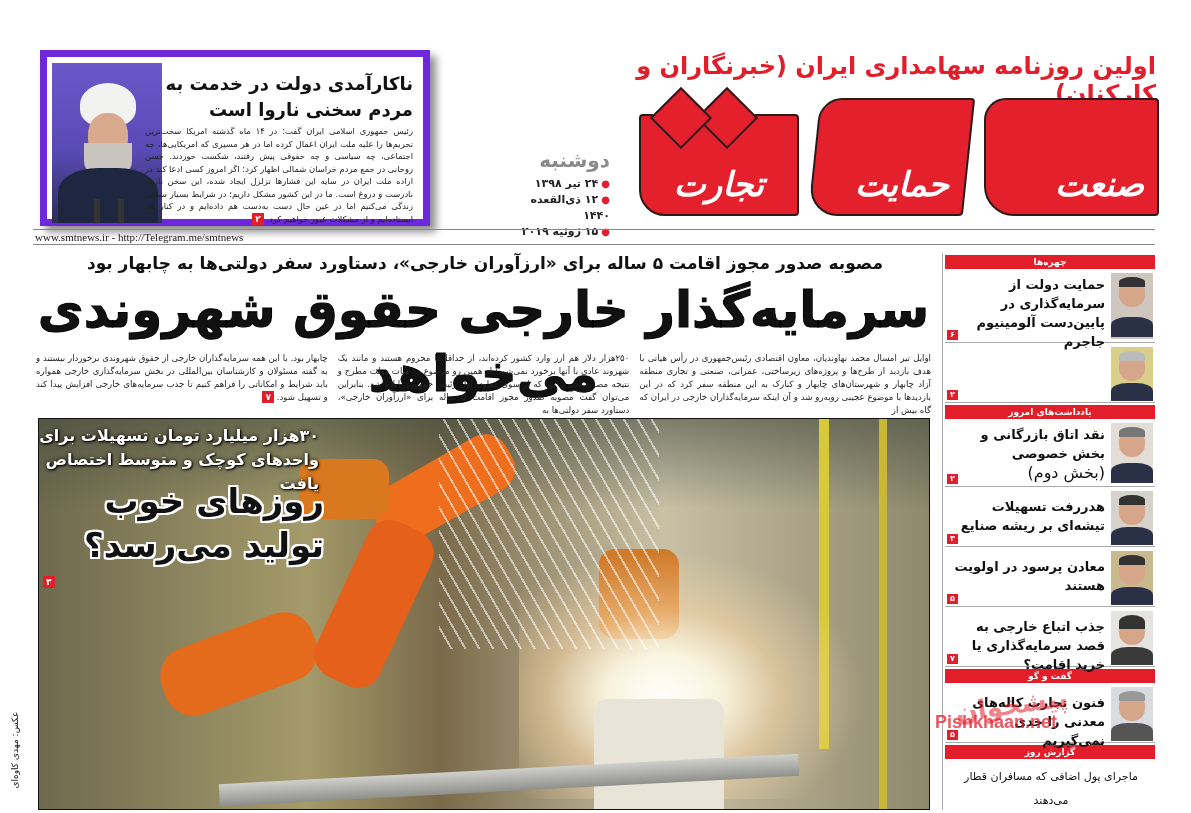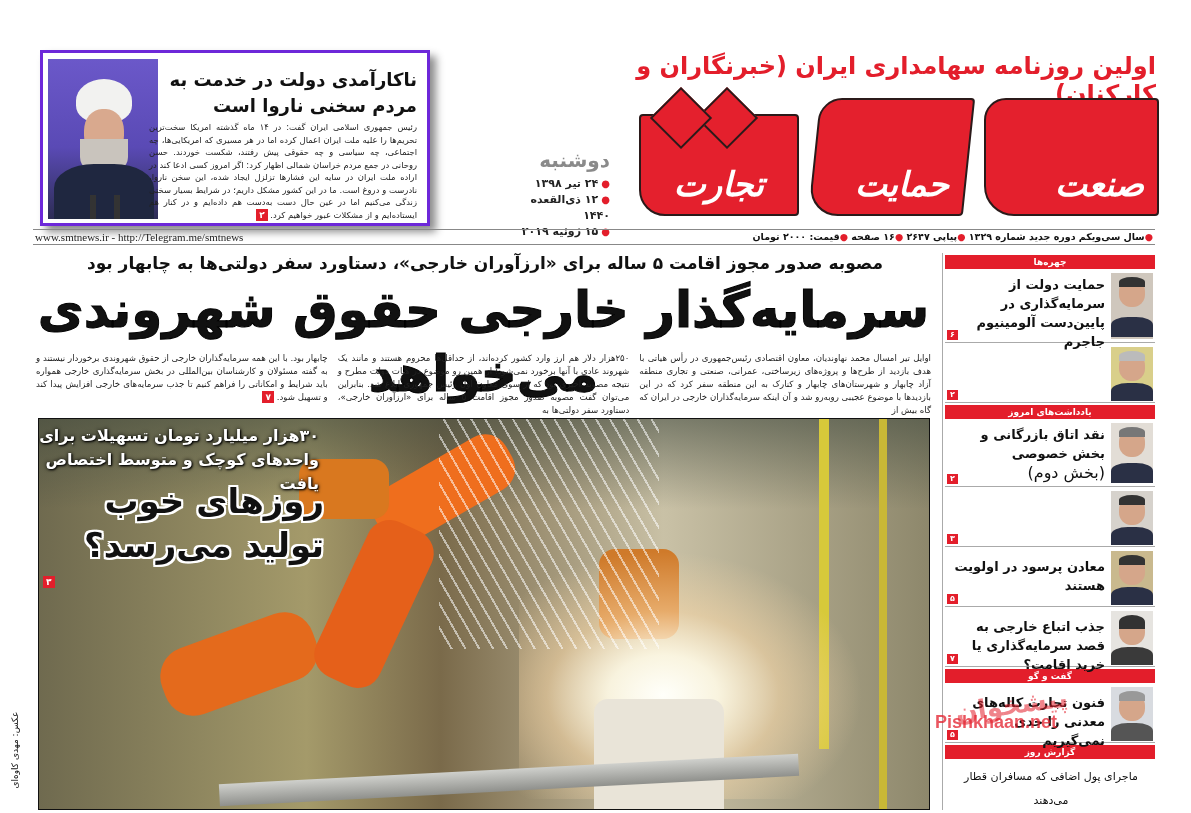--- a/index.html
+++ b/index.html
@@ -12,21 +12,21 @@
   .logo { top: 88px; right: 32px; width: 520px; height: 130px; }
   .logo .blk { position: absolute; background: #e4202d; border: 2px solid #2b1a1a; }
   .logo-word { position: absolute; color: #fff; font-weight: bold; font-style: italic; font-size: 34px; direction: rtl; }
 
   .dateblock { top: 148px; left: 500px; width: 110px; direction: rtl; text-align: right; }
   .weekday { font-size: 20px; color: #8a8a8a; font-weight: bold; margin-bottom: 4px; }
   .date-line { font-size: 11px; font-weight: bold; color: #222; line-height: 16px; }
   .date-line .dot { color: #e31e2b; font-size: 10px; margin-left: 3px; }
 
   
-  .topbox { top: 50px; left: 40px; width: 390px; height: 176px; background: #fff; box-shadow: 6px 6px 8px rgba(0,0,0,0.45); border: 3px solid #6d28d9; }
+  .topbox { top: 50px; left: 40px; width: 390px; height: 176px; background: #fff; box-shadow: 6px 6px 8px rgba(0,0,0,0.45); border: 7px solid #6d28d9; }
   .topbox-photo { position: absolute; left: 5px; top: 6px; width: 110px; height: 160px; background: linear-gradient(180deg,#6b58c9 0%,#5a4ab5 55%,#2d2d55 100%); overflow: hidden; }
   .turban { position: absolute; left: 28px; top: 20px; width: 56px; height: 44px; border-radius: 50% 50% 40% 40%; background: #f2f2f0; }
   .face { position: absolute; left: 36px; top: 50px; width: 40px; height: 48px; border-radius: 45%; background: #d9a98e; }
   .beard { position: absolute; left: 32px; top: 80px; width: 48px; height: 36px; border-radius: 0 0 50% 50%; background: #c9c4bd; }
   .robe { position: absolute; left: 6px; top: 105px; width: 100px; height: 60px; border-radius: 40% 40% 0 0; background: #1f2740; }
   .mic { position: absolute; bottom: 0; width: 6px; height: 24px; background: #333; }
   .topbox-title { position: absolute; right: 10px; top: 14px; width: 265px; direction: rtl; text-align: right; font-size: 18px; font-weight: bold; line-height: 26px; }
   .topbox-body { position: absolute; right: 10px; top: 68px; width: 268px; direction: rtl; text-align: justify; font-size: 8.4px; line-height: 12.5px; color: #222; }
   .page-badge { display: inline-block; background: #e31e2b; color: #fff; font-size: 9px; font-weight: bold; padding: 0 3px; line-height: 12px; }
 
@@ -105,26 +105,20 @@
   </div>
   <div class="topbox-title">ناکارآمدی دولت در خدمت به مردم سخنی ناروا است</div>
   <div class="topbox-body">
     <span>رئیس جمهوری اسلامی ایران گفت: در ۱۴ ماه گذشته امریکا سخت‌ترین تحریم‌ها را علیه ملت ایران اعمال کرده اما در هر مسیری که امریکایی‌ها، چه اجتماعی، چه سیاسی و چه حقوقی پیش رفتند، شکست خوردند. حسن روحانی در جمع مردم خراسان شمالی اظهار کرد: اگر امروز کسی ادعا کند در اراده ملت ایران در سایه این فشارها تزلزل ایجاد شده، این سخن ناروا، نادرست و دروغ است. ما در این کشور مشکل داریم؛ در شرایط بسیار سختی زندگی می‌کنیم اما در عین حال دست به‌دست هم داده‌ایم و در کنار هم ایستاده‌ایم و از مشکلات عبور خواهیم کرد.</span>
     <span class="page-badge">۲</span>
   </div>
 </div>
 
 <div class="abs strip">
   <div class="strip-left">www.smtnews.ir   -   http://Telegram.me/smtnews</div>
-  <div class="strip-right">
-    <span class="dot">●</span><span>سال سی‌ویکم دوره جدید شماره ۱۳۲۹</span>
-    <span class="dot">●</span><span>پیاپی ۲۶۴۷</span>
-    <span class="dot">●</span><span>۱۶ صفحه</span>
-    <span class="dot">●</span><span>قیمت: ۲۰۰۰ تومان</span>
-  </div>
 </div>
 
 <div class="abs kicker">مصوبه صدور مجوز اقامت ۵ ساله برای «ارزآوران خارجی»، دستاورد سفر دولتی‌ها به چابهار بود</div>
 <div class="abs headline">سرمایه‌گذار خارجی حقوق شهروندی می‌خواهد</div>
 
 <div class="abs cols">
   <div class="col">اوایل تیر امسال محمد نهاوندیان، معاون اقتصادی رئیس‌جمهوری در رأس هیاتی با هدف بازدید از طرح‌ها و پروژه‌های زیرساختی، عمرانی، صنعتی و تجاری منطقه آزاد چابهار و شهرستان‌های چابهار و کنارک به این منطقه سفر کرد که در این بازدیدها با موضوع عجیبی روبه‌رو شد و آن اینکه سرمایه‌گذاران خارجی در ایران که گاه بیش از</div>
   <div class="col">۲۵۰هزار دلار هم ارز وارد کشور کرده‌اند، از حداقل‌ها محروم هستند و مانند یک شهروند عادی با آنها برخورد نمی‌شود؛ از همین رو موضوع در هیات دولت مطرح و نتیجه مصوبه اخیری بود که از سوی معاون اول رئیس جمهوری ابلاغ شد. بنابراین می‌توان گفت مصوبه صدور مجوز اقامت ۵ ساله برای «ارزآوران خارجی»، دستاورد سفر دولتی‌ها به</div>
   <div class="col">
     <span>چابهار بود. با این همه سرمایه‌گذاران خارجی از حقوق شهروندی برخوردار نیستند و به گفته مسئولان و کارشناسان بین‌المللی در بخش سرمایه‌گذاری خارجی همواره باید شرایط و امکاناتی را فراهم کنیم تا جذب سرمایه‌های خارجی افزایش پیدا کند و تسهیل شود.</span>
@@ -192,20 +186,21 @@
       </div>
     <div class="txt"><span>نقد اتاق بازرگانی و بخش خصوصی</span><br><small>(بخش دوم)</small></div>
     <span class="page-badge">۲</span>
   </div>
   <div class="side-item">
     <div class="thumb" style="background:#d6d2cc;">
         <div class="h"></div>
         <div class="hair"></div>
         <div class="suit"></div>
       </div>
+    <div class="txt" style="top:8px;">هدررفت تسهیلات تیشه‌ای بر ریشه صنایع</div>
     <span class="page-badge">۳</span>
   </div>
   <div class="side-item">
     <div class="thumb" style="background:#c9b98e;">
         <div class="h"></div>
         <div class="hair"></div>
         <div class="suit"></div>
       </div>
     <div class="txt" style="top:8px;">معادن پرسود در اولویت هستند</div>
     <span class="page-badge">۵</span>

